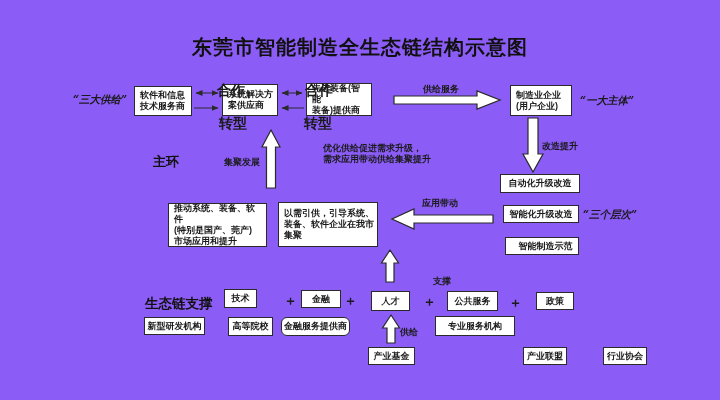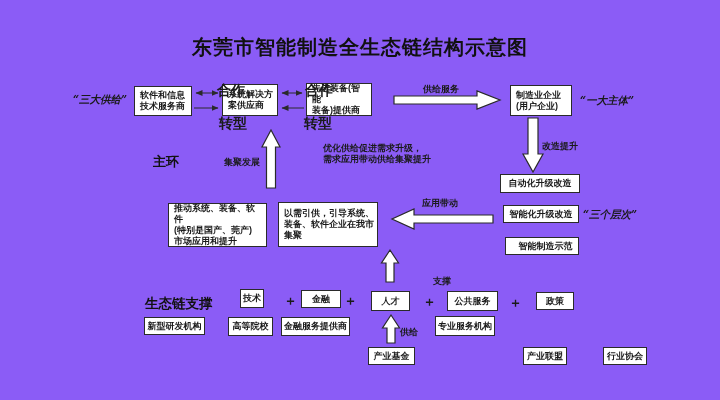--- a/index.html
+++ b/index.html
@@ -103,33 +103,33 @@
   <div class="node" style="left:503px;top:205px;width:76px;height:18px;">智能化升级改造</div>
   <div class="node" style="left:505px;top:237px;width:74px;height:18px;padding-left:9px;">智能制造示范</div>
 
   <div class="node left" style="left:168px;top:203px;width:99px;height:44px;">推动系统、装备、软件
 (特别是国产、莞产)
 市场应用和提升</div>
   <div class="node left" style="left:278px;top:202px;width:100px;height:45px;">以需引供，引导系统、
 装备、软件企业在我市
 集聚</div>
 
-  <div class="node" style="left:240px;top:289px;width:24px;height:19px;">技术</div>
+  <div class="node" style="left:224px;top:289px;width:33px;height:19px;">技术</div>
   <div class="node" style="left:301px;top:290px;width:40px;height:18px;">金融</div>
   <div class="node" style="left:371px;top:291px;width:39px;height:20px;">人才</div>
   <div class="node" style="left:447px;top:291px;width:51px;height:20px;">公共服务</div>
   <div class="node" style="left:536px;top:292px;width:38px;height:18px;">政策</div>
 
   <span class="plus" style="left:284px;top:292px;">＋</span>
   <span class="plus" style="left:344px;top:292px;">＋</span>
   <span class="plus" style="left:423px;top:293px;">＋</span>
   <span class="plus" style="left:509px;top:294px;">＋</span>
 
   <div class="node" style="left:144px;top:317px;width:61px;height:18px;text-align:center;">新型研发机构</div>
   <div class="node" style="left:228px;top:317px;width:45px;height:19px;">高等院校</div>
-  <div class="node" style="left:281px;top:317px;width:69px;height:19px;">金融服务提供商</div>
-  <div class="node" style="left:435px;top:316px;width:60px;height:20px;">专业服务机构</div>
+  <div class="node" style="left:281px;top:317px;width:69px;height:19px;border-radius:6px;">金融服务提供商</div>
+  <div class="node" style="left:435px;top:316px;width:80px;height:20px;">专业服务机构</div>
 
   <div class="node" style="left:368px;top:347px;width:47px;height:18px;">产业基金</div>
   <div class="node" style="left:523px;top:347px;width:44px;height:18px;">产业联盟</div>
   <div class="node" style="left:603px;top:347px;width:44px;height:18px;">行业协会</div>
 
 </div>
 
 </body></html>

